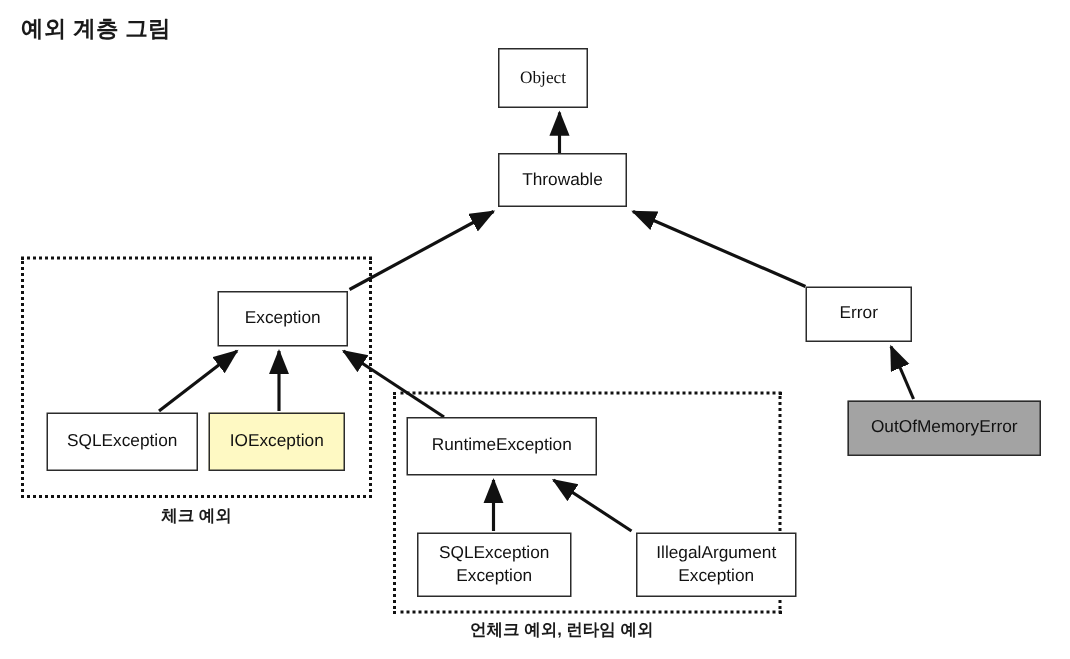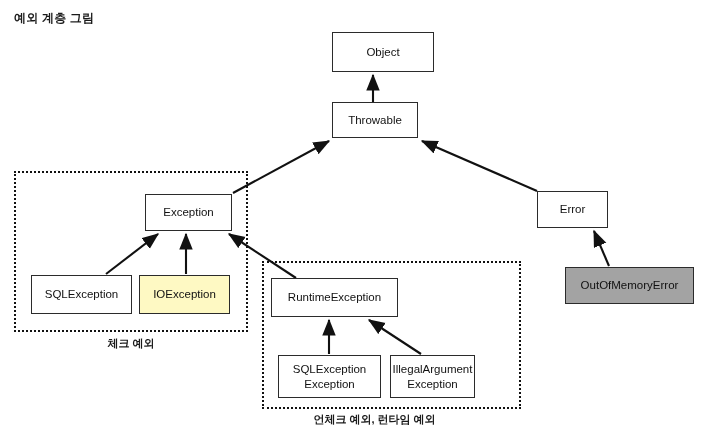--- a/index.html
+++ b/index.html
@@ -11,21 +11,21 @@
     width: 713px;
     height: 439px;
     position: relative;
     font-family: "Liberation Sans", "DejaVu Sans", sans-serif;
     overflow: hidden;
   }
   #page-title {
     position: absolute;
     left: 14px;
     top: 10px;
-    font-size: 12px;
+    font-size: 15px;
     font-weight: bold;
     color: #1a1a1a;
     letter-spacing: 0.2px;
     white-space: nowrap;
   }
   #diagram-canvas {
     position: absolute;
     left: 0;
     top: 0;
     width: 713px;
@@ -85,25 +85,25 @@
     </g>
 </svg>
 
 <div id="group-layer">
     <div class="group-box" style="left: 14px; top: 171px; width: 234px; height: 161px;"></div>
     <div class="group-caption" style="left: 14px; top: 336px; width: 234px;">체크 예외</div>
     <div class="group-box" style="left: 262px; top: 261px; width: 259px; height: 148px;"></div>
     <div class="group-caption" style="left: 245px; top: 412px; width: 259px;">언체크 예외, 런타임 예외</div>
   </div>
 <div id="node-layer">
-    <div class="node-box" style="left: 332px; top: 32px; width: 102px; height: 40px; border-color: rgb(43, 43, 43); background: rgb(255, 255, 255);">Object</div>
+    <div class="node-box" style="left: 332px; top: 32px; width: 60px; height: 40px; border-color: rgb(43, 43, 43); background: rgb(255, 255, 255); font-family: Liberation Serif, serif;">Object</div>
     <div class="node-box" style="left: 332px; top: 102px; width: 86px; height: 36px; border-color: rgb(43, 43, 43); background: rgb(255, 255, 255);">Throwable</div>
     <div class="node-box" style="left: 145px; top: 194px; width: 87px; height: 37px; border-color: rgb(43, 43, 43); background: rgb(255, 255, 255);">Exception</div>
     <div class="node-box" style="left: 537px; top: 191px; width: 71px; height: 37px; border-color: rgb(43, 43, 43); background: rgb(255, 255, 255);">Error</div>
     <div class="node-box" style="left: 31px; top: 275px; width: 101px; height: 39px; border-color: rgb(43, 43, 43); background: rgb(255, 255, 255);">SQLException</div>
     <div class="node-box" style="left: 139px; top: 275px; width: 91px; height: 39px; border-color: rgb(43, 43, 43); background: #fef9c3;">IOException</div>
     <div class="node-box" style="left: 271px; top: 278px; width: 127px; height: 39px; border-color: rgb(43, 43, 43); background: rgb(255, 255, 255);">RuntimeException</div>
     <div class="node-box" style="left: 565px; top: 267px; width: 129px; height: 37px; border-color: rgb(43, 43, 43); background: #a3a3a3;">OutOfMemoryError</div>
     <div class="node-box" style="left: 278px; top: 355px; width: 103px; height: 43px; border-color: rgb(43, 43, 43); background: rgb(255, 255, 255);">SQLException
 Exception</div>
-    <div class="node-box" style="left: 390px; top: 355px; width: 85px; height: 43px; border-color: rgb(43, 43, 43); background: rgb(255, 255, 255);">IllegalArgument
+    <div class="node-box" style="left: 424px; top: 355px; width: 107px; height: 43px; border-color: rgb(43, 43, 43); background: rgb(255, 255, 255);">IllegalArgument
 Exception</div>
   </div>
 
 </body></html>

